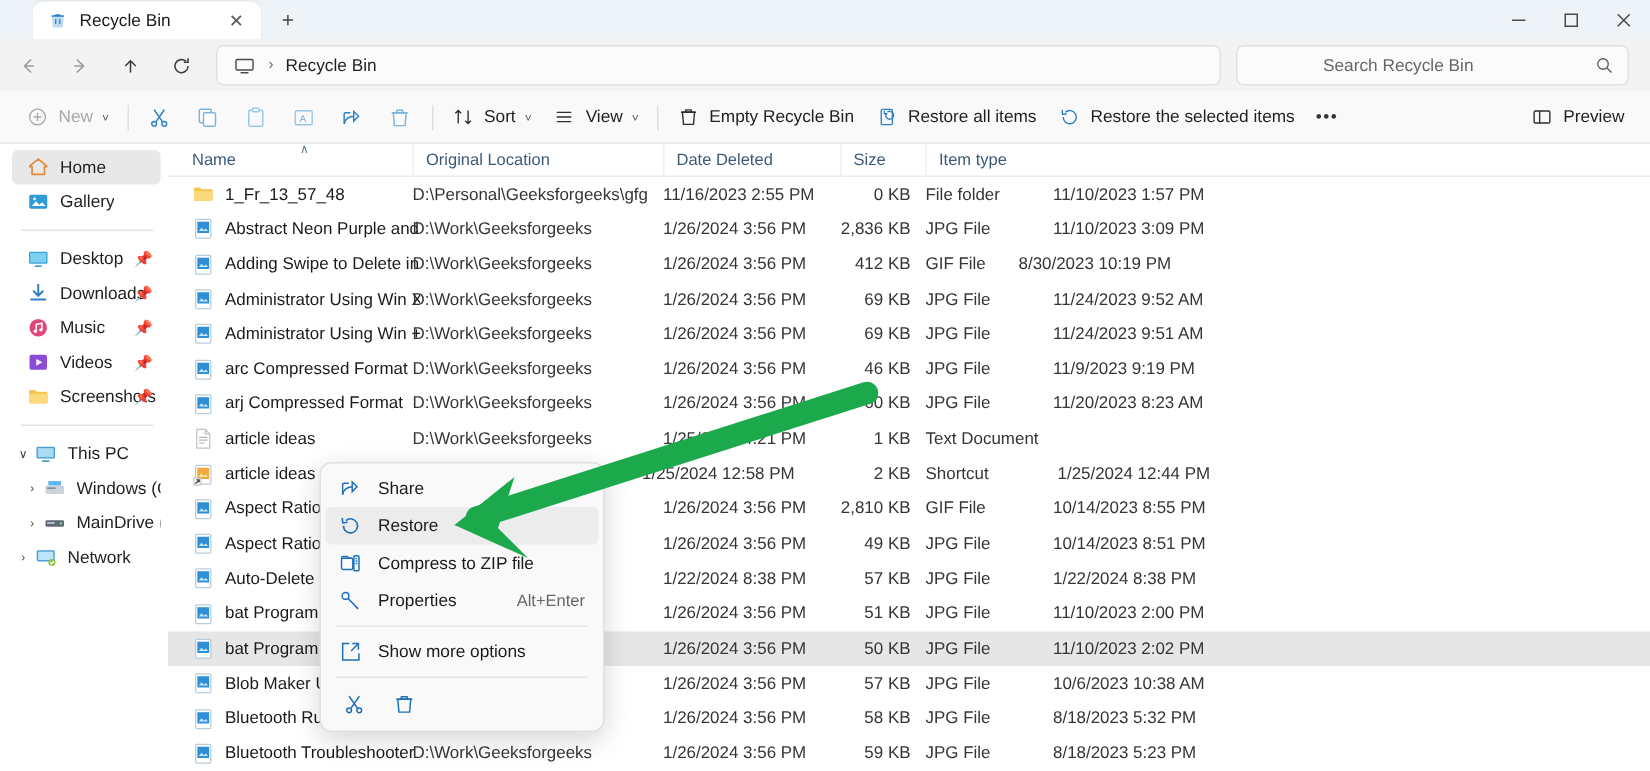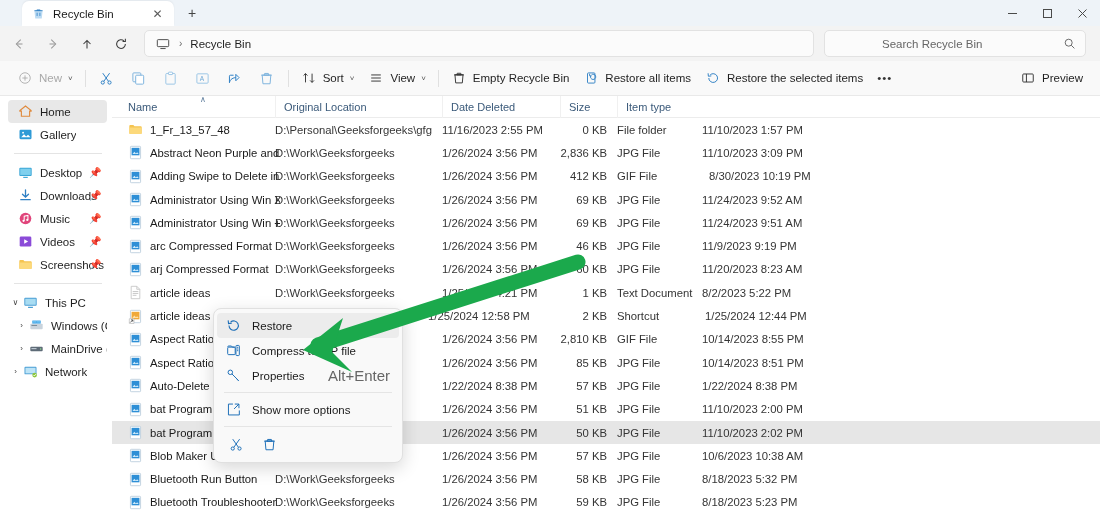--- a/index.html
+++ b/index.html
@@ -202,21 +202,21 @@
     z-index: 40;
   }
   .ctxitem {
     height: 25px; border-radius: 4px;
     display: flex; align-items: center;
     padding: 0 9px; gap: 11px;
     font-size: 11.5px; color: #1a1a1a;
   }
   .ctxitem.hl { background: #ececec; }
   .ctxitem .ico { width: 15px; height: 15px; flex: 0 0 15px; color: #1e6fb8; }
-  .ctx-accel { margin-left: auto; font-size: 15px; color: #666; }
+  .ctx-accel { margin-left: auto; font-size: 11px; color: #666; }
   .ctx-sep { height: 1px; background: #e5e5e5; margin: 4px 7px; }
   .ctx-iconrow {
     height: 27px; display: flex; align-items: center; gap: 6px; padding: 0 6px;
   }
   .ctx-iconbtn {
     width: 27px; height: 24px; border-radius: 4px;
     display: flex; align-items: center; justify-content: center;
     color: #1e6fb8;
   }
 
@@ -655,21 +655,21 @@
           </div>
           <div class="cell" style="left:330px;width:120px">
             <span>1/26/2024 3:56 PM</span>
           </div>
           <div class="cell right" style="left:440px;width:65px">
             <span>412 KB</span>
           </div>
           <div class="cell" style="left:505px;width:90px">
             <span>GIF File</span>
           </div>
-          <div class="cell" style="left:597px;width:130px">
+          <div class="cell" style="left:567px;width:130px">
             <span>8/30/2023 10:19 PM</span>
           </div>
         </div>
         <div class="row">
           <div class="cell name" style="left:8px;width:160px">
             <span class="fileicon">
               <svg width="15" height="15" viewBox="0 0 16 16">
                 <rect x="2.6" y="1.4" width="10.8" height="13.2" rx=".8" fill="#fff" stroke="#b9ccdb" stroke-width=".9"></rect>
                 <rect x="3.8" y="3" width="8.4" height="8" fill="#2e8fd6"></rect>
                 <path d="M4.8 9.6l2-2.4 1.6 1.8 1.4-1.2 1.6 1.8z" fill="#cdeafb"></path>
@@ -789,23 +789,20 @@
             <span>D:\Work\Geeksforgeeks</span>
           </div>
           <div class="cell" style="left:330px;width:120px">
             <span>1/25/2024 4:21 PM</span>
           </div>
           <div class="cell right" style="left:440px;width:65px">
             <span>1 KB</span>
           </div>
           <div class="cell" style="left:505px;width:90px">
             <span>Text Document</span>
-          </div>
-          <div class="cell" style="left:590px;width:130px">
-            <span>8/2/2023 5:22 PM</span>
           </div>
         </div>
         <div class="row">
           <div class="cell name" style="left:8px;width:160px">
             <span class="fileicon">
               <svg width="15" height="15" viewBox="0 0 16 16">
                 <rect x="2.6" y="1.4" width="10.8" height="13.2" rx=".8" fill="#fff" stroke="#b9ccdb" stroke-width=".9"></rect>
                 <rect x="3.8" y="3" width="8.4" height="8" fill="#f0a93a"></rect>
                 <path d="M4.6 9.6l2.2-2.6 1.6 1.8 1.4-1.2 1.6 2z" fill="#ffe0a8"></path>
                 <path d="M1.4 10.4h5v5h-5z" fill="#fff" stroke="#b9b9b9" stroke-width=".7"></path>
@@ -868,21 +865,21 @@
             </span>
             <span>Aspect Ratio Calcula</span>
           </div>
           <div class="cell" style="left:163px;width:160px">
             <span></span>
           </div>
           <div class="cell" style="left:330px;width:120px">
             <span>1/26/2024 3:56 PM</span>
           </div>
           <div class="cell right" style="left:440px;width:65px">
-            <span>85 KB</span>
+            <span>49 KB</span>
           </div>
           <div class="cell" style="left:505px;width:90px">
             <span>JPG File</span>
           </div>
           <div class="cell" style="left:590px;width:130px">
             <span>10/14/2023 8:51 PM</span>
           </div>
         </div>
         <div class="row">
           <div class="cell name" style="left:8px;width:160px">
@@ -1043,20 +1040,30 @@
             <span>JPG File</span>
           </div>
           <div class="cell" style="left:590px;width:130px">
             <span>8/18/2023 5:23 PM</span>
           </div>
         </div>
       </div>
   </div>
 
   <div class="ctxmenu">
+      <div class="ctxitem">
+        <span class="ico">
+          <svg width="15" height="15" viewBox="0 0 16 16" stroke="#1e6fb8" fill="none" stroke-width="1.05">
+            <path d="M2.6 12.5V5.5a1 1 0 0 1 1-1H7"></path>
+            <path d="M2.6 12.5c.8-4 4-5.5 7.6-5.5"></path>
+            <path d="M9.4 3.6l3.4 3.4-3.4 3.4z" fill="#fff"></path>
+          </svg>
+        </span>
+        <span>Share</span>
+      </div>
       <div class="ctxitem hl">
         <span class="ico">
           <svg width="15" height="15" viewBox="0 0 16 16" stroke="#1e6fb8" fill="none" stroke-width="1.15">
             <path d="M3.2 8a5 5 0 1 0 1.7-3.7"></path>
             <path d="M2.3 2.5l.4 3.5 3.4-.5"></path>
           </svg>
         </span>
         <span>Restore</span>
       </div>
       <div class="ctxitem">

